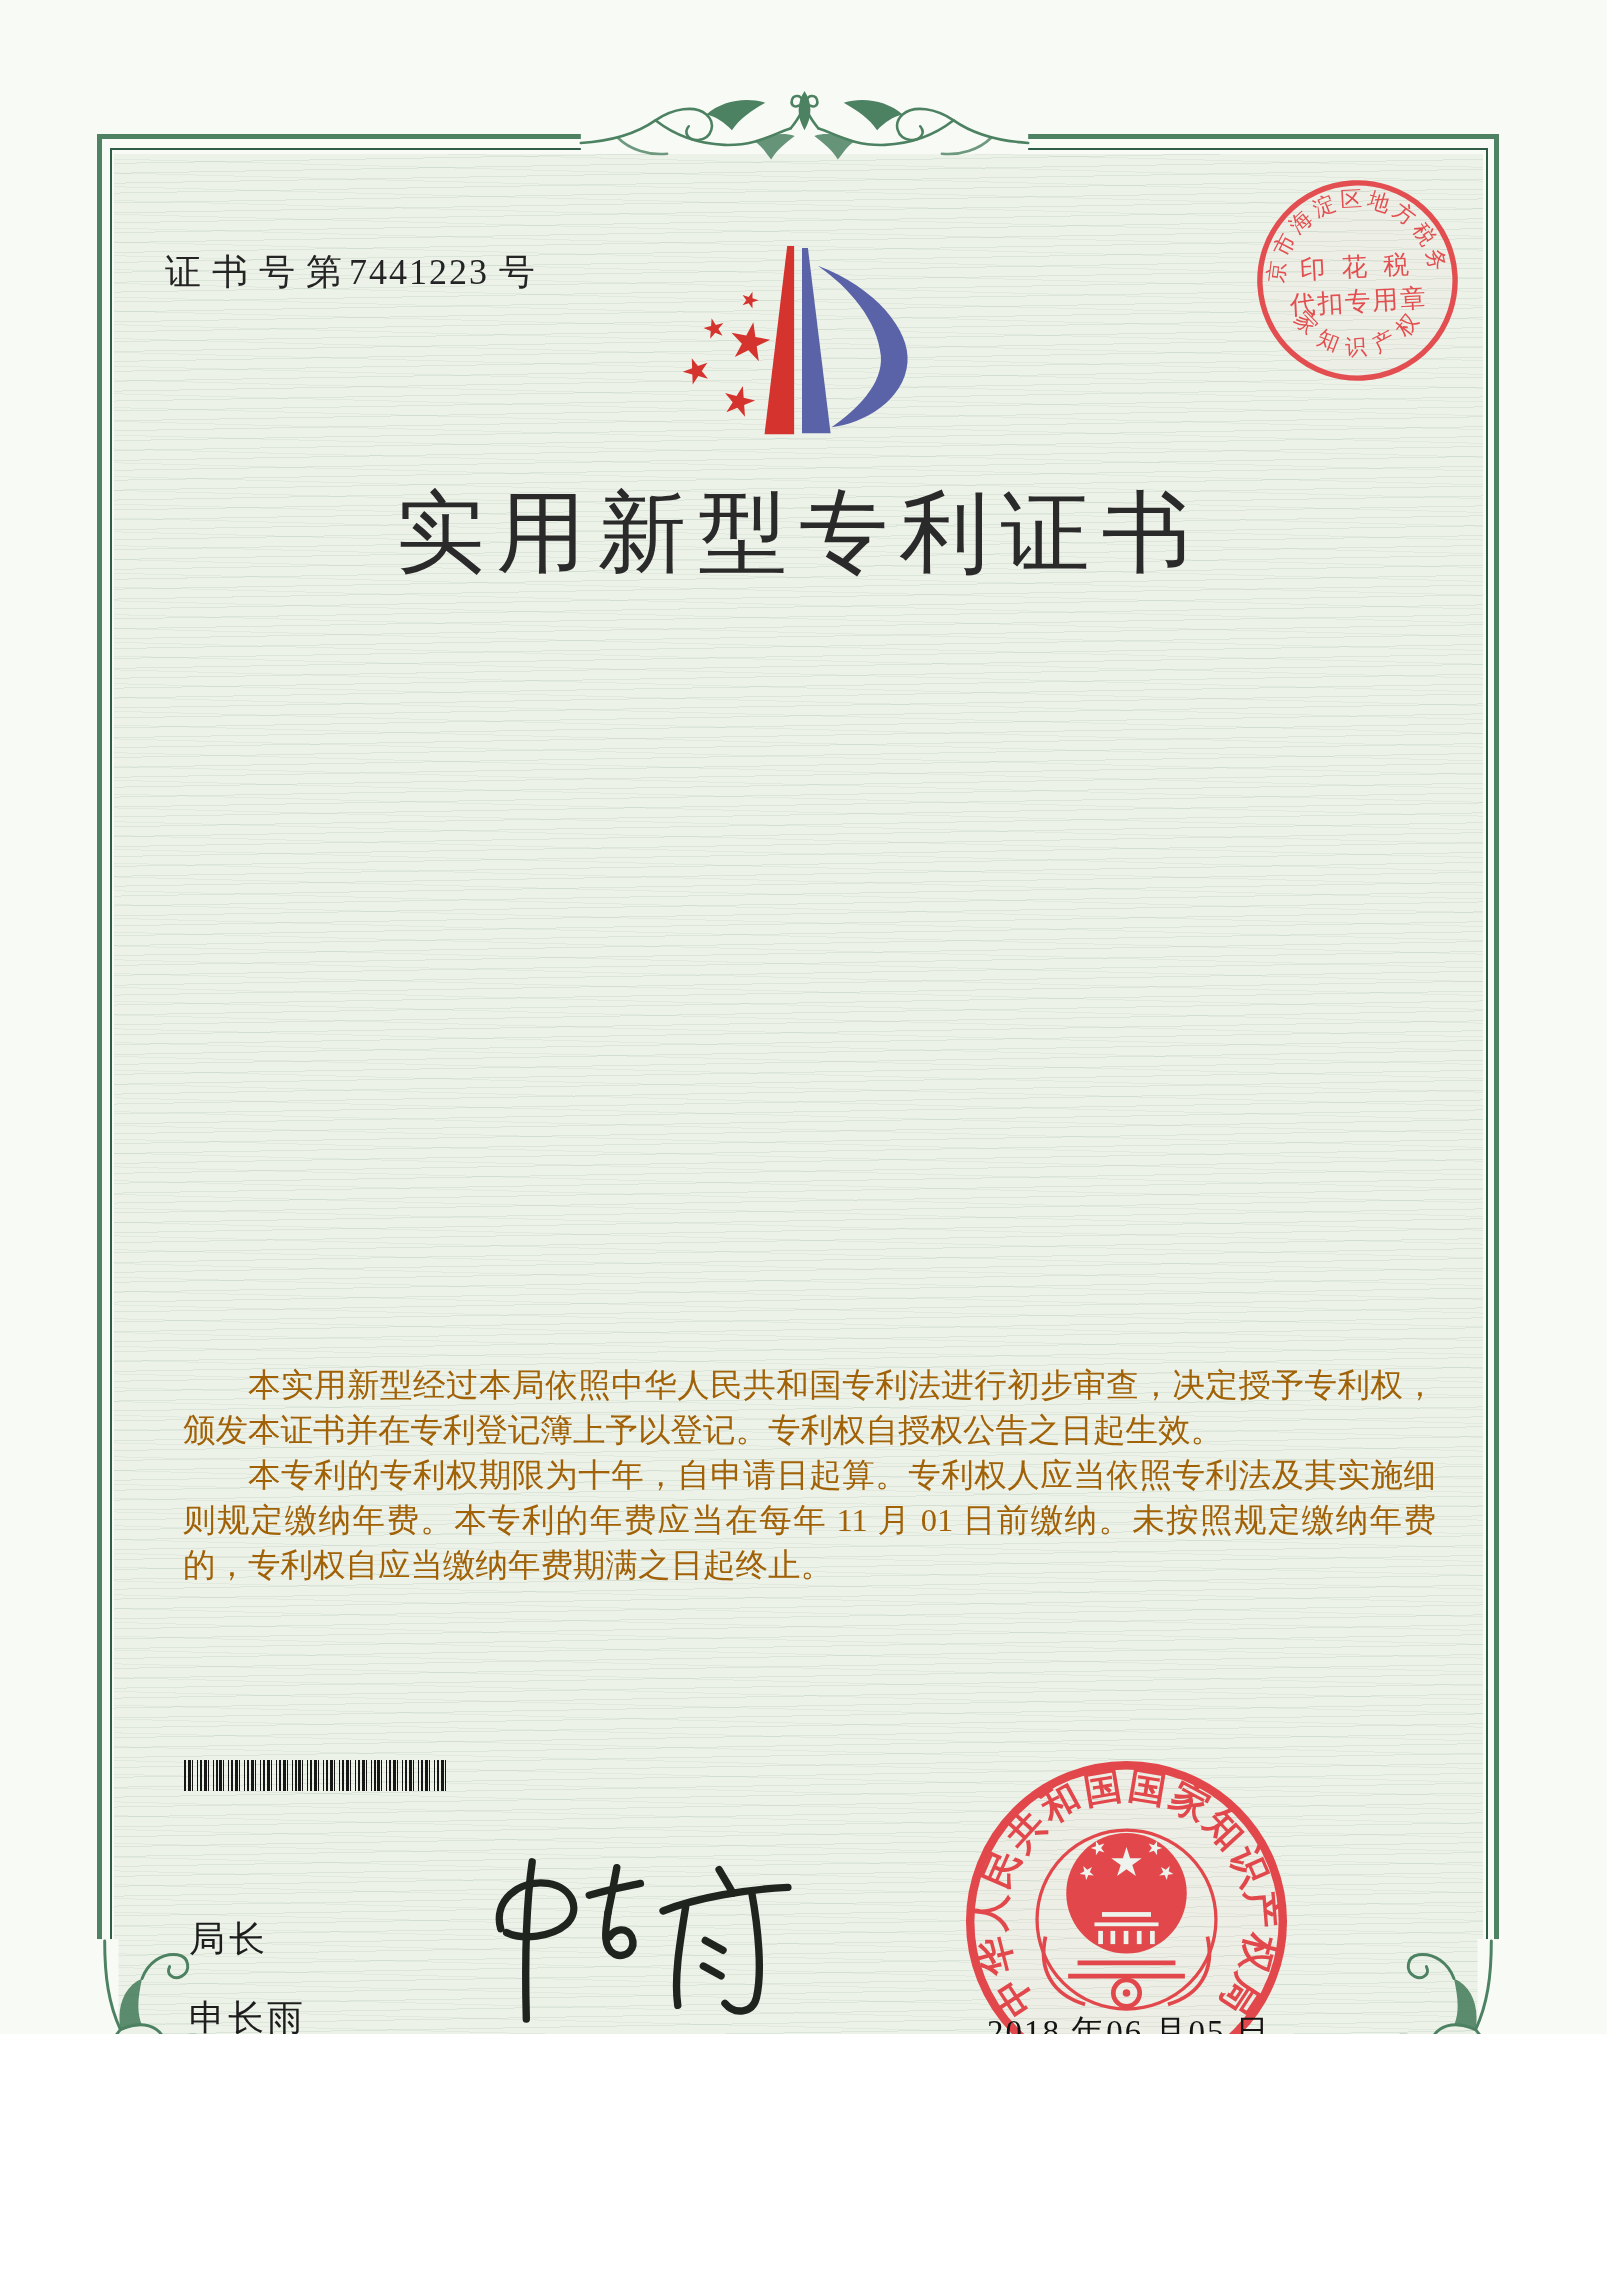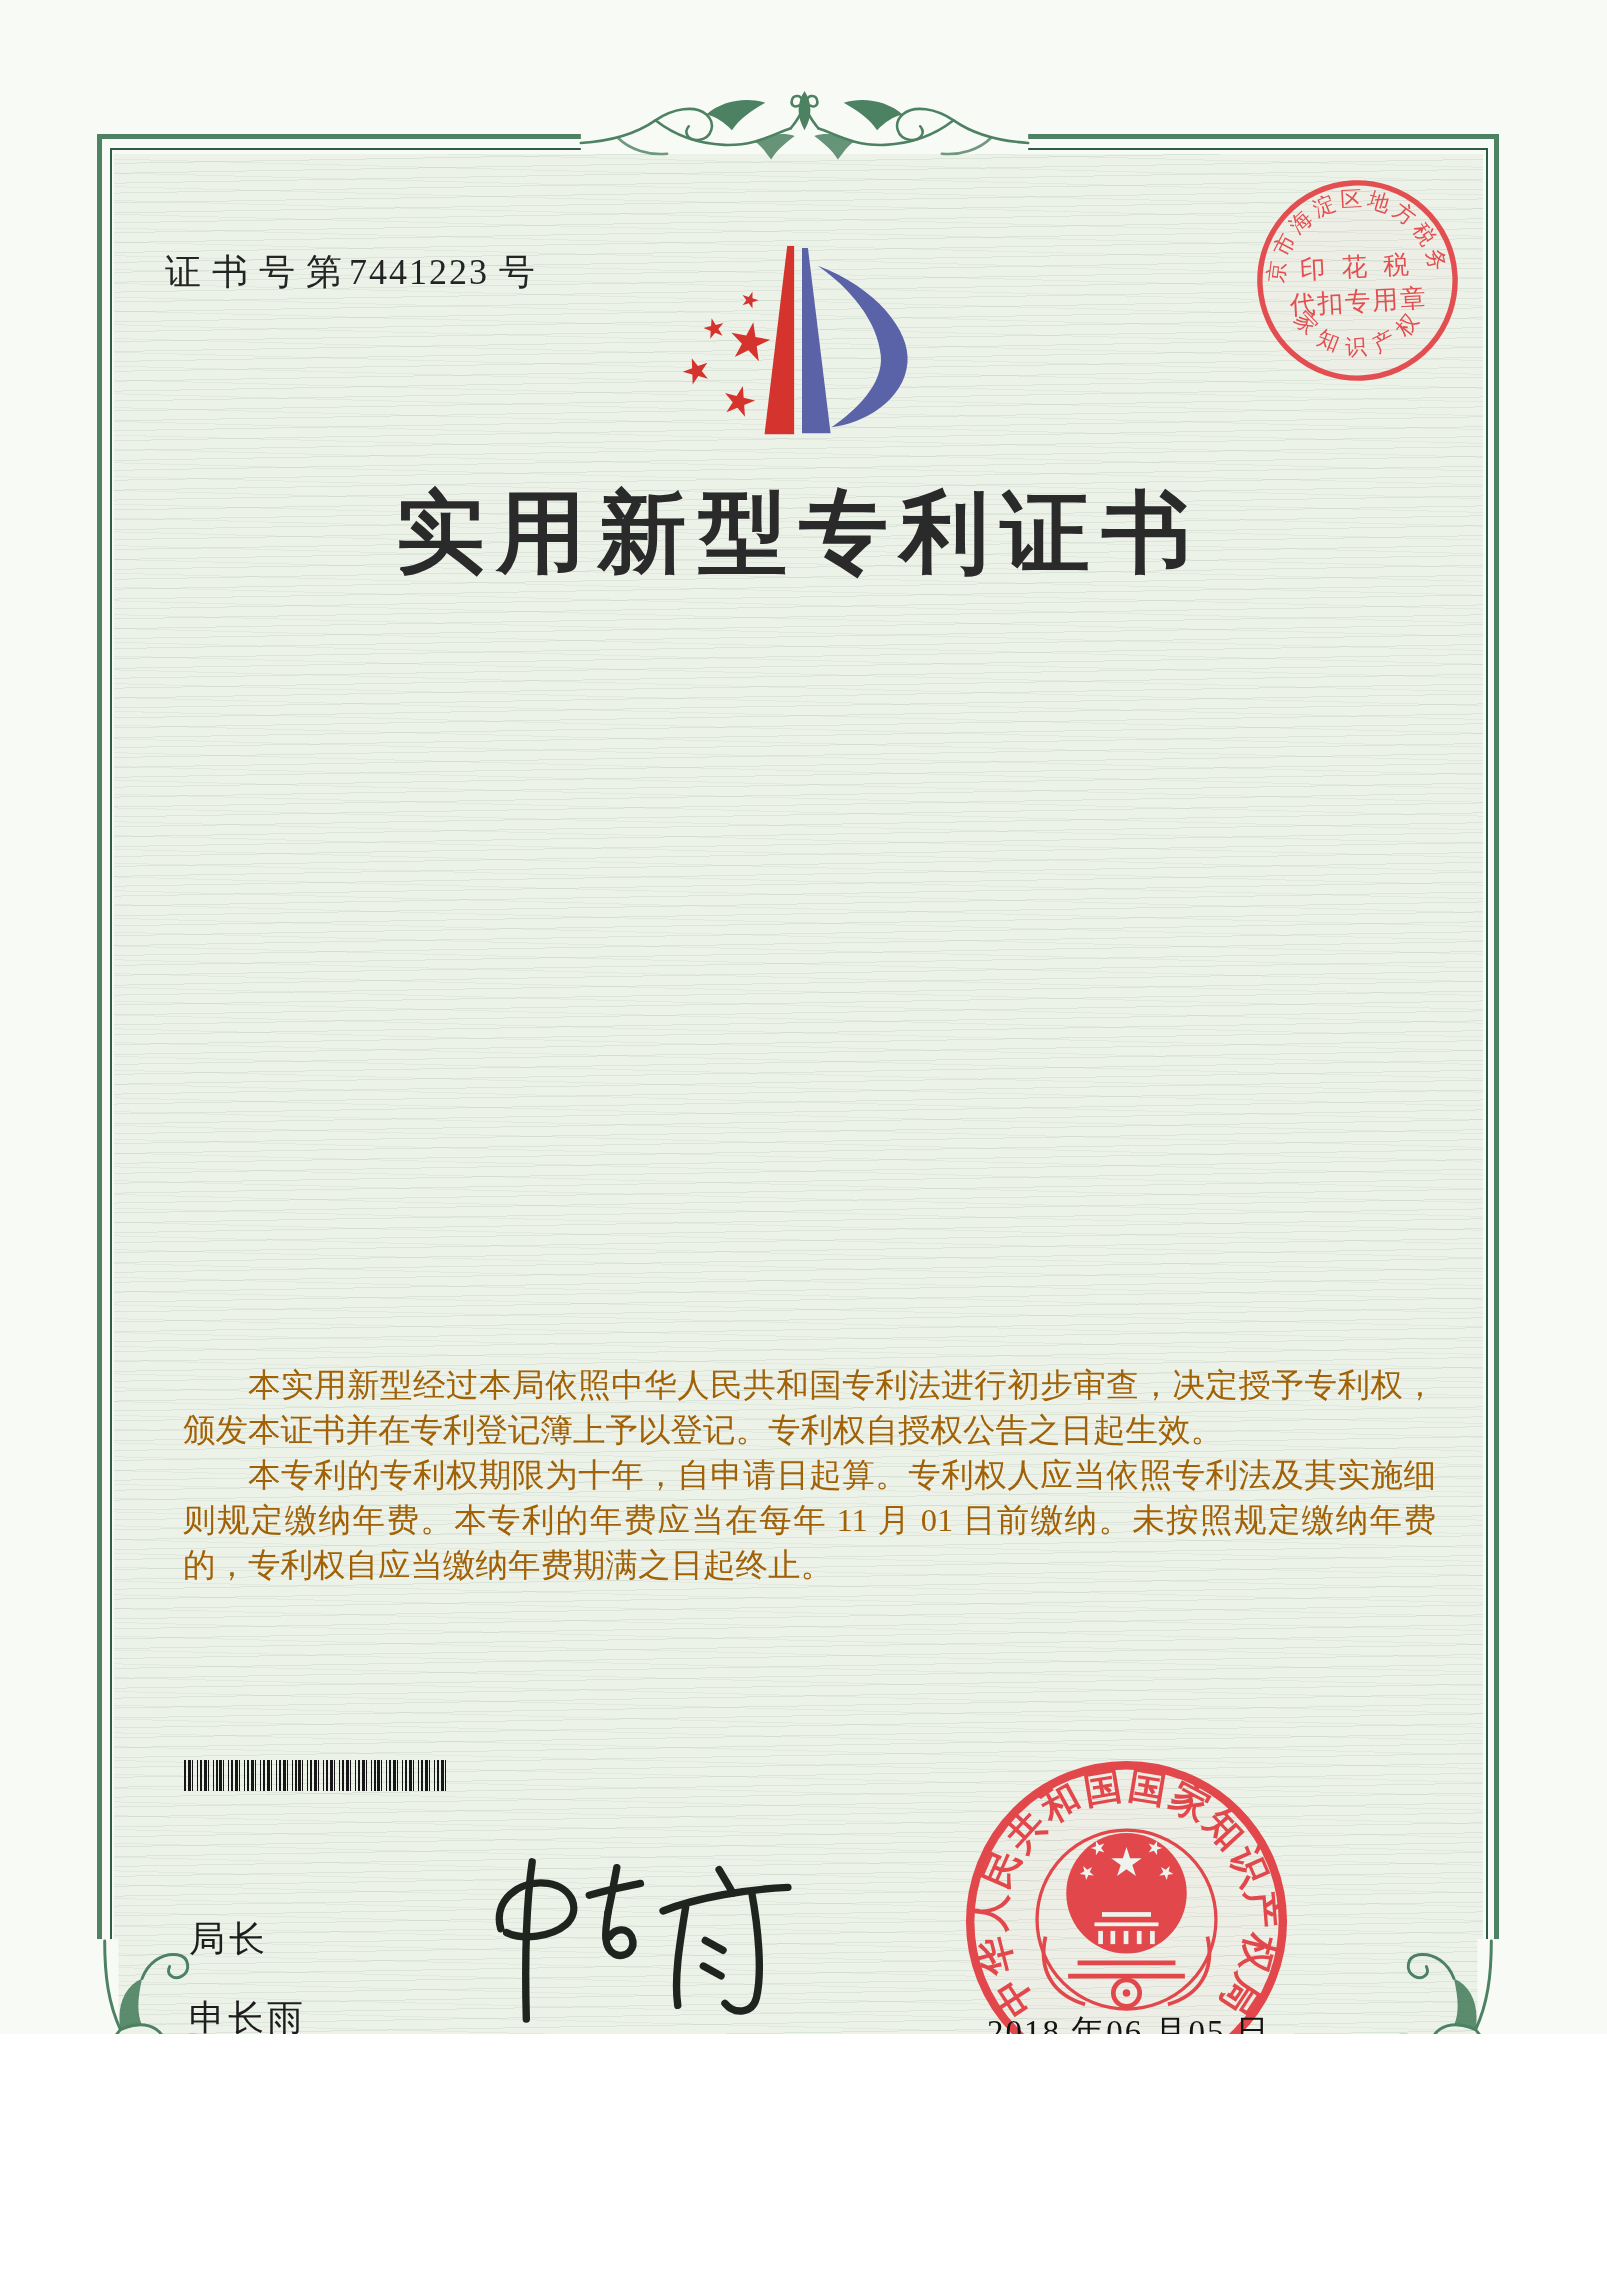--- a/index.html
+++ b/index.html
@@ -18,21 +18,21 @@
   .frame-outer{left:97px;top:134px;width:1392px;height:2036px;border:5.9px solid #4e8262;z-index:2;}
   .frame-inner{left:110px;top:148px;width:1374px;height:2014px;border:2px solid #2f5c45;z-index:2;}
   .ornament{z-index:3;}
 
   .cert-no{left:165px;top:248px;font-size:36px;letter-spacing:1px;z-index:4;color:#242424;}
   .cert-no .num{margin-left:5.9px;letter-spacing:2px;}
   .cert-no .suf{margin-left:9.9px;}
 
   .logo{left:654px;top:240px;z-index:4;}
 
-  .title{left:97px;top:473px;width:1404px;text-align:center;font-size:89px;font-weight:bold;
+  .title{left:97px;top:473px;width:1404px;text-align:center;font-size:89px;font-weight:normal;
          letter-spacing:11.8px;color:#2a2a2a;z-index:4;}
 
   .fields{z-index:4;font-size:35px;color:#1e1e1e;}
   .frow{position:absolute;left:202px;white-space:nowrap;}
   .frow .lab{display:inline-block;width:193px;text-align:justify;text-align-last:justify;vertical-align:top;}
   .frow .col{vertical-align:top;}
   .frow .val{margin-left:5.9px;letter-spacing:2px;vertical-align:top;}
   .r1{top:690px}.r2{top:788px}.r3{top:889px}.r4{top:987px}.r5{top:1086px}
   .r6{top:1178px}.r7{top:1283px}
   .r6 .val{display:inline-block;white-space:normal;width:1005px;letter-spacing:4.9px;line-height:49px;}

